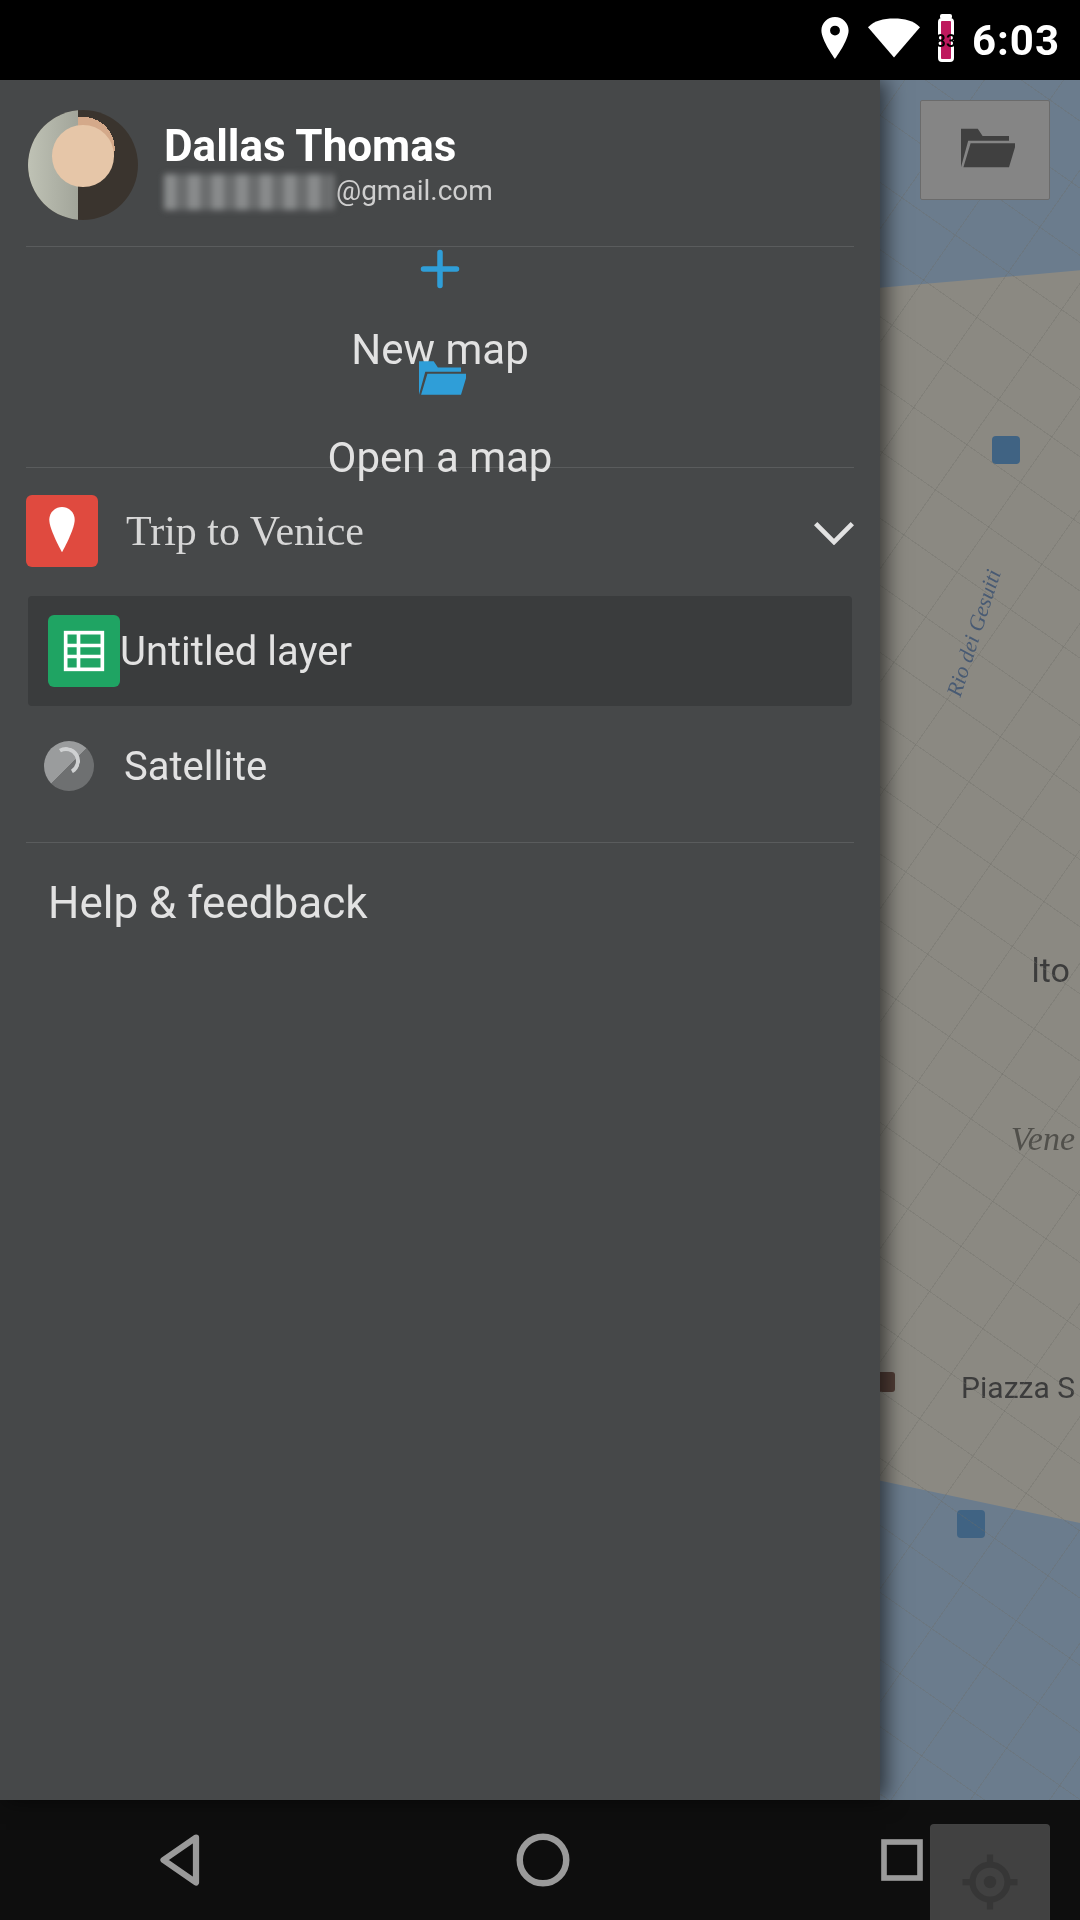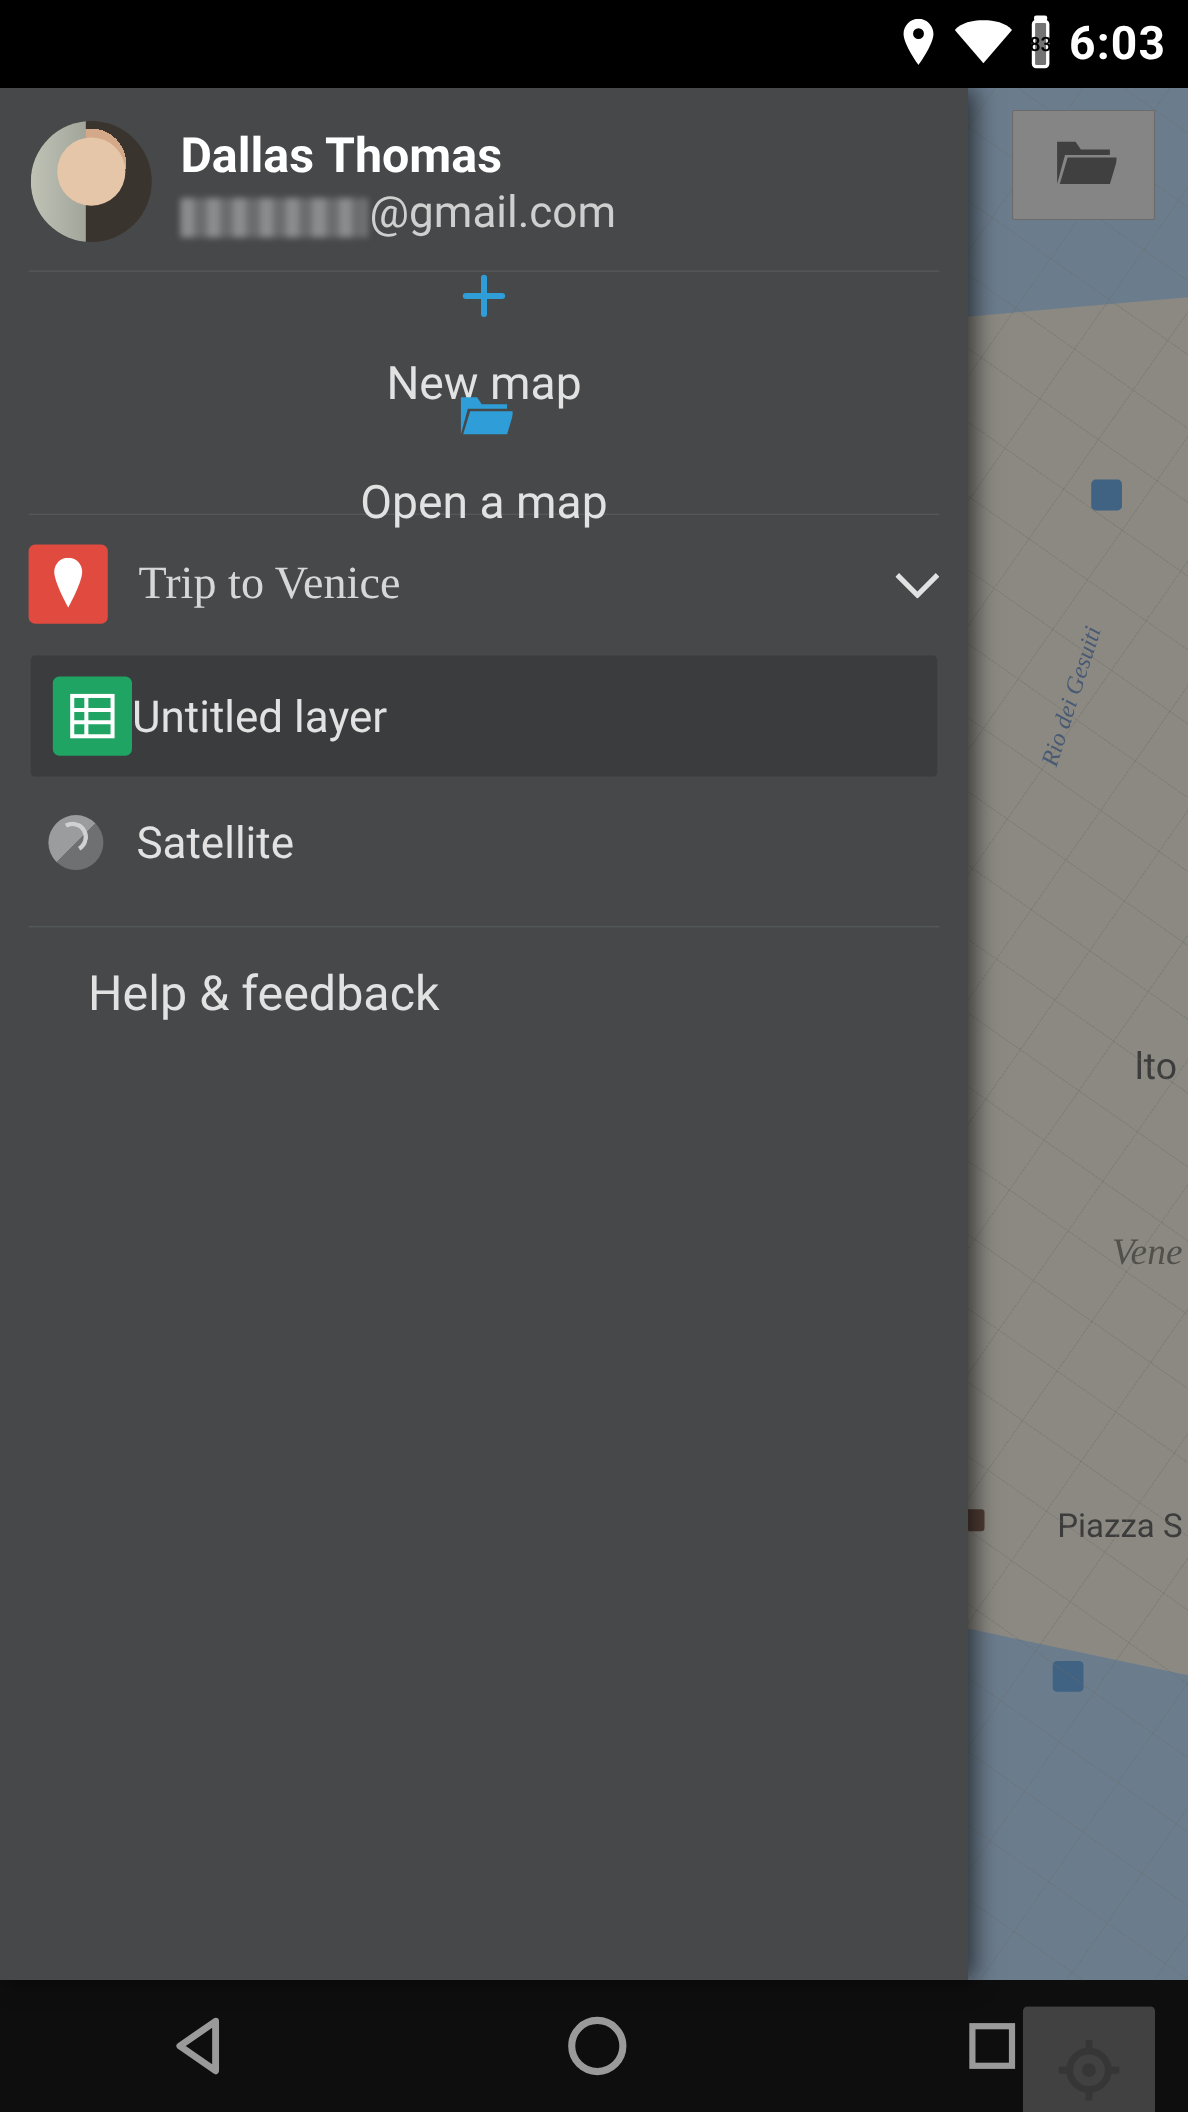--- a/index.html
+++ b/index.html
@@ -2,21 +2,21 @@
 <html><head>
 <meta charset="utf-8">
 <style>
   * { margin: 0; padding: 0; box-sizing: border-box; }
   html, body { width: 1080px; height: 1920px; overflow: hidden; font-family: Roboto, Arial, sans-serif; background: #000; }
   .device { width: 1080px; height: 1920px; position: relative; background: #000; }
 
   
   .status-bar { height: 80px; background: #000; display: flex; align-items: center; justify-content: flex-end; padding: 0 20px; gap: 18px; color: #fff; }
   .status-bar .time { font-size: 42px; font-weight: 700; letter-spacing: 1px; }
-  .status-bar .battery-box { width: 16px; height: 44px; border: 3px solid #fff; border-radius: 4px; position: relative; display:flex; align-items:center; justify-content:center; font-size:18px; font-weight:600; background:#737373; color:#000;}
+  .status-bar .battery-box { width: 16px; height: 44px; border: 3px solid #fff; border-radius: 4px; position: relative; display:flex; align-items:center; justify-content:center; font-size:18px; font-weight:600; background:#be185d; color:#000;}
   .status-bar .battery-box::before { content:""; position:absolute; top:-7px; left:50%; transform:translateX(-50%); width:12px; height:5px; background:#fff; border-radius:2px;}
 
   
   .content { position: absolute; top: 80px; left: 0; width: 1080px; height: 1904px; background: #0c4a6e; }
 
   
   .map-bg { position: absolute; inset: 0; overflow: hidden; background: #e4e0d4; }
   .map-bg .water1 { position:absolute; top:-100px; right:-300px; width:900px; height:900px; background:#a9c9e8; transform: rotate(18deg); }
   .map-bg .water2 { position:absolute; top:600px; right:-200px; width:800px; height:1200px; background:#a9c9e8; transform: rotate(-25deg); }
   .map-bg .land1 { position:absolute; top:400px; right:-200px; width:700px; height:1000px; background:#e4e0d4; transform: rotate(12deg); }
@@ -41,40 +41,40 @@
   
   .scrim { position:absolute; inset:0; background: rgba(30,30,30,.45); z-index:3; }
 
   
   .drawer { position:absolute; top:0; left:0; width:880px; height:1720px; background:#464849; box-shadow: 6px 0 20px rgba(0,0,0,.6); z-index:5; color:#e0e0e0; }
   .profile { display:flex; align-items:center; padding: 30px 28px 26px 28px; gap: 26px;}
   .avatar { width: 110px; height:110px; border-radius:55px; background: radial-gradient(circle at 50% 35%, #e6c6a8 0 25%, #d4a98a 25% 35%, #3a342e 35% 100%); flex-shrink:0; position:relative; overflow:hidden;}
   .avatar::before{content:""; position:absolute; left:0; top:0; width:45%; height:100%; background:linear-gradient(90deg, #bfc2b5 0%, #a2a59a 100%);} 
   .avatar::after{content:""; position:absolute; left:22%; top:14%; width:56%; height:56%; border-radius:50%; background:#e6c6a8;}
   .profile-text .name { font-size: 44px; font-weight: 700; color: #fff; margin-bottom: 2px;}
-  .profile-text .email { font-size: 40px; color: #cfcfcf; display:flex; align-items:flex-end; gap:0;}
+  .profile-text .email { font-size: 28px; color: #cfcfcf; display:flex; align-items:flex-start; gap:0;}
   .email-blur { display:inline-block; width:170px; height:36px; background: repeating-linear-gradient(90deg,#8a8c8d 0 12px,#6a6c6d 12px 24px); filter: blur(3px); border-radius:2px; margin-right:2px;}
 
   .hr { height:1px; background:#5a5c5d; margin: 0 26px; }
 
   .menu-item { display:flex; align-items:center; height: 110px; padding: 0 26px; gap: 34px; font-size: 42px; color:#e2e2e2;flex-direction:column;}
   .menu-item .icon-slot { width: 60px; display:flex; justify-content:center; }
 
   .map-row { display:flex; align-items:center; height: 110px; padding: 0 26px; gap: 28px; font-size: 42px; color:#d7d7d7;font-family:Liberation Serif, serif;}
   .map-row .sq { width:72px; height:72px; border-radius:6px; display:flex; align-items:center; justify-content:center; flex-shrink:0;}
   .map-row .label { flex:1; }
 
   .layer-row { margin: 10px 28px; height: 110px; background: #3a3c3d; border-radius:4px; display:flex; align-items:center; padding: 0 20px; font-size: 40px; color:#e2e2e2;}
   .layer-row .sq { width:72px; height:72px; border-radius:6px; background:#1fa463; display:flex; align-items:center; justify-content:center;}
 
   .satellite-row { display:flex; align-items:center; height: 100px; padding: 0 44px; gap: 30px; font-size: 40px; color:#e2e2e2;}
   .sat-icon { width:50px; height:50px; border-radius:25px; background: linear-gradient(135deg,#9a9c9d 0 50%, #6e7071 50% 100%); position:relative;}
   .sat-icon::after{content:""; position:absolute; top:6px; left:8px; width:20px; height:20px; border:4px solid #cfd1d2; border-left-color:transparent; border-bottom-color:transparent; border-radius:50%; transform:rotate(15deg);}
 
-  .help-row { padding: 34px 48px; font-size: 44px; color:#e2e2e2;margin-left:32px;}
+  .help-row { padding: 34px 48px; font-size: 44px; color:#e2e2e2;}
 
   
   .nav-bar { position:absolute; bottom:0; left:0; width:1080px; height:120px; background:#000; display:flex; align-items:center; justify-content:space-around; }
   .nav-bar svg { display:block; }
 </style>
 </head>
 <body>
 
 <div class="device">
 

